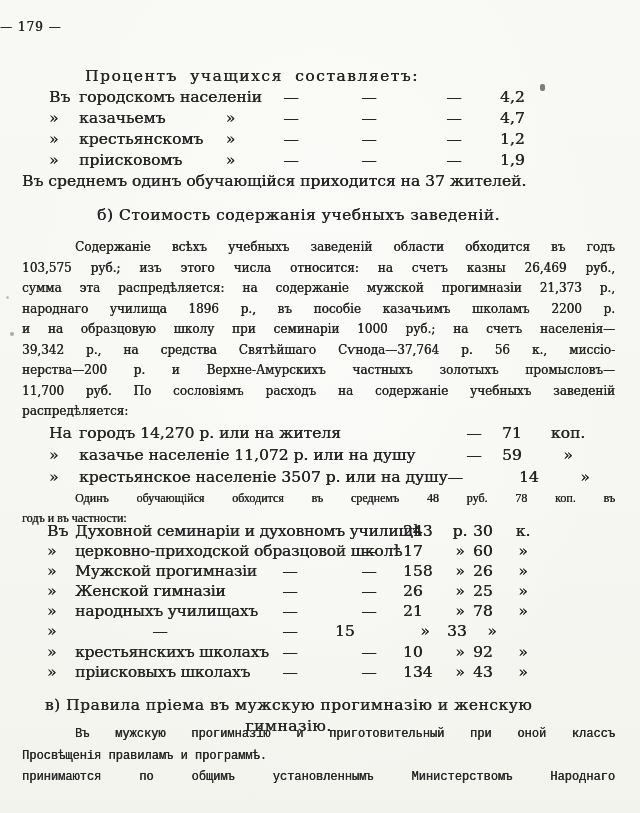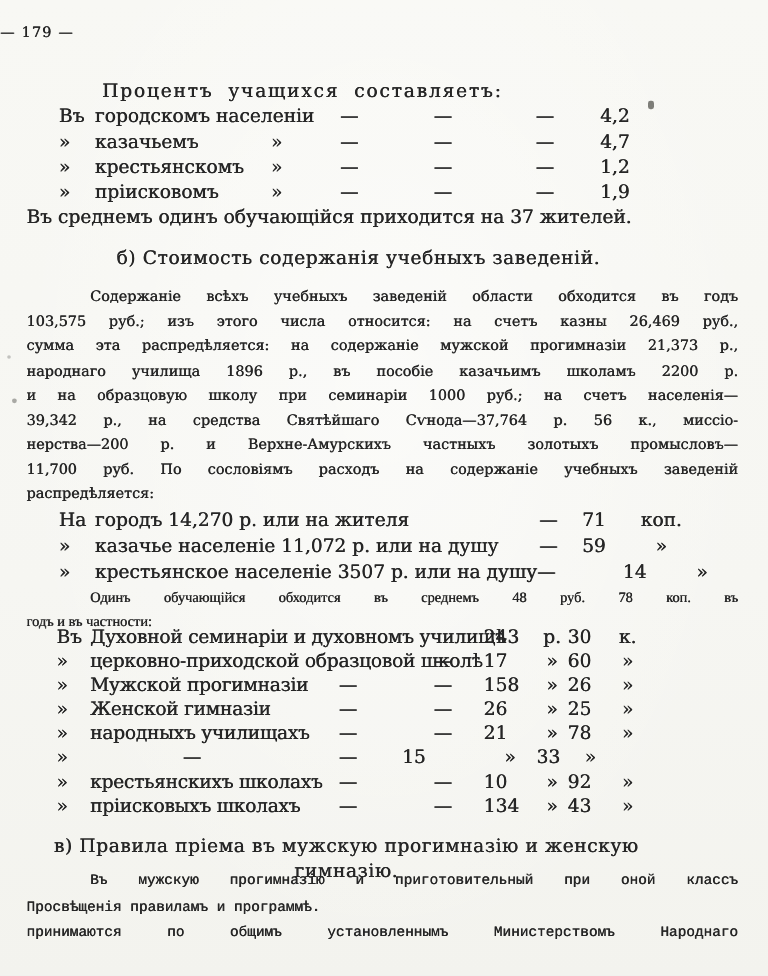--- a/index.html
+++ b/index.html
@@ -31,21 +31,21 @@
   .hv{margin-top:13px;padding-right:60px;}
   .para1{margin-top:11px;}
   .para3{margin-top:8px;font-family:Liberation Mono, monospace;}
   .para3 .line{line-height:21.5px;height:21.5px;}
   
   .t1row{display:grid;grid-template-columns:30px 130px 43px 78px 78px 92px 30px;
          padding-left:27px;height:21px;line-height:21px;font-size:15.5px;}
   .t1row .name{white-space:nowrap;overflow:visible;}
   
   .t2row{display:grid;grid-template-columns:30px 1fr 56px 40px 52px;
-         padding-left:27px;margin-right:38px;height:22px;line-height:22px;font-size:15.5px;}
+         padding-left:27px;margin-right:21px;height:22px;line-height:22px;font-size:15.5px;}
   .t2row .name{white-space:nowrap;overflow:visible;}
   
   .t3{margin-top:-8px;}
   .t3row{display:grid;grid-template-columns:28px 170px 90px 68px 44px 26px 38px 24px;
          padding-left:25px;height:20.2px;line-height:20.2px;font-size:15.5px;}
   .t3row .name{white-space:nowrap;overflow:visible;letter-spacing:-0.2px;}
   .cc{text-align:center;}
   .cr{text-align:left;}
   .summary{height:21px;}
   .avg{margin-top:0;font-family:Liberation Serif, serif;}

